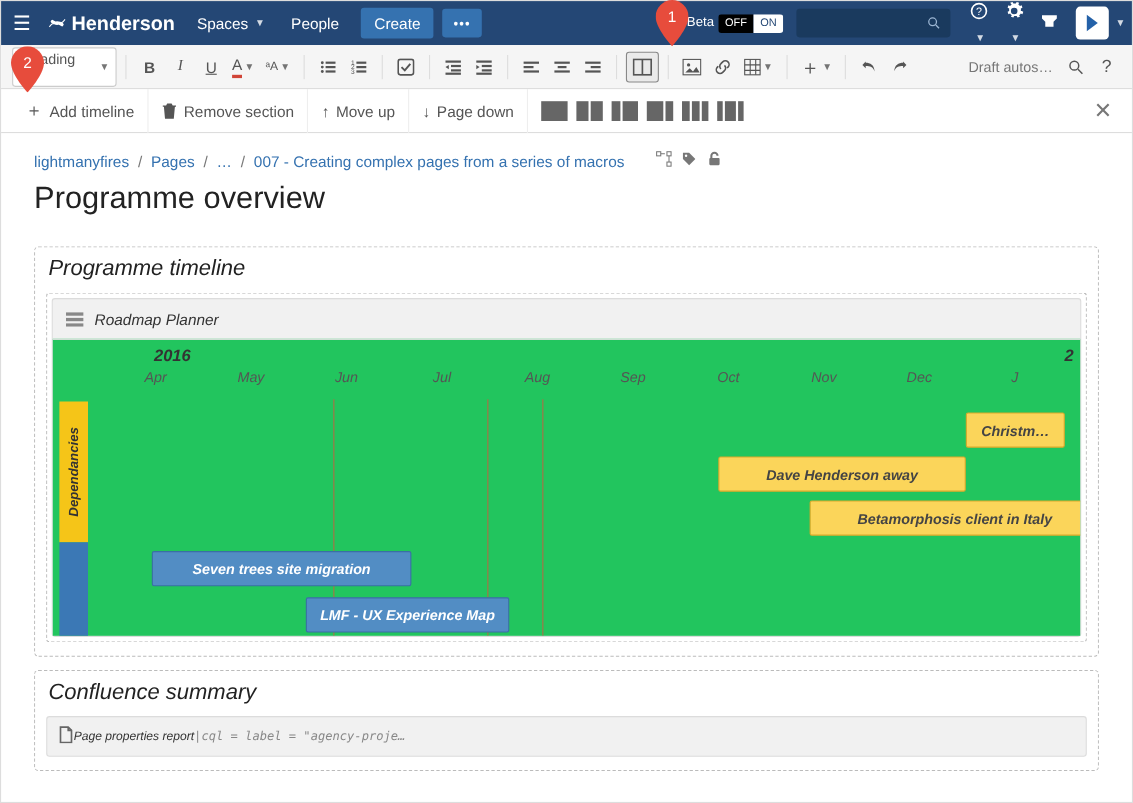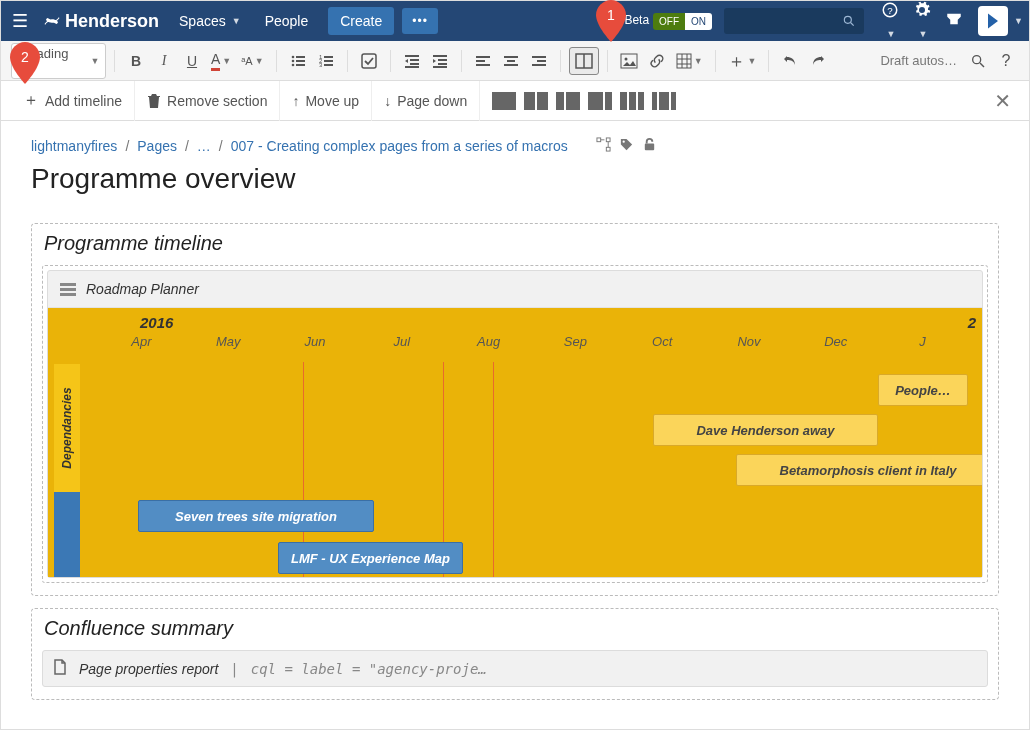--- a/index.html
+++ b/index.html
@@ -8,21 +8,21 @@
   
   .nav { background: #244775; height: 40px; display: flex; align-items: center; color: #fff; padding: 0 6px; gap: 4px; }
   .nav .hamburger { width: 26px; text-align: center; cursor: pointer; font-size: 18px; }
   .nav .logo { display: flex; align-items: center; gap: 4px; font-size: 18px; font-weight: 600; padding: 0 6px; cursor: pointer; }
   .nav .nav-item { padding: 0 10px; height: 40px; display: flex; align-items: center; cursor: pointer; gap: 4px; }
   .btn-create { background: #3572b0; padding: 6px 12px; border-radius: 3px; cursor: pointer; margin-left: 6px; }
   .btn-more { background: #3572b0; padding: 6px 10px; border-radius: 3px; cursor: pointer; margin-left: 4px; font-size:12px; letter-spacing:1px;}
   .nav .spacer { flex: 1; }
   .nav .beta { font-size: 12px; display:flex; gap:4px;}
   .toggle { display:flex; font-size:10px; border-radius:3px; overflow:hidden;}
-  .toggle span { padding:3px 6px; background:#4d7c0f; }
+  .toggle span { padding:3px 6px; background:#000000; }
   .toggle .on { background:#fff; color:#244775; }
   .searchbox { background:#1a3a5e; height:26px; width:140px; border-radius:3px; display:flex; align-items:center; justify-content:flex-end; padding:0 8px; margin:0 8px;}
   .nav .icon-btn { width:28px; text-align:center; cursor:pointer; font-size:16px; position:relative;}
   .nav .app-switch { width:30px; height:30px; background:#fff; border-radius:4px; display:flex; align-items:center; justify-content:center; margin-left:6px;}
 
   
   .toolbar { height:40px; border-bottom:1px solid #ddd; display:flex; align-items:center; padding:0 10px; gap:2px; color:#333; background:#f5f5f5; }
   .tool-sep { width:1px; height:22px; background:#ddd; margin:0 6px; }
   .tool-btn { min-width:26px; height:28px; display:flex; align-items:center; justify-content:center; cursor:pointer; border-radius:3px; color:#555; font-size:14px; padding:0 4px;}
   .tool-btn.active-box { border:1px solid #888; background:#eaeaea; padding:1px 5px;}
@@ -48,35 +48,35 @@
 
   .dashed-panel { border:1px dashed #bbb; border-radius:4px; padding:8px 10px 12px 10px; margin-bottom:12px;font-style:italic;}
   .panel-heading { font-size:20px; color:#222; margin:0 0 10px 2px; font-weight:400;}
 
   .inner-dashed { border:1px dashed #bbb; border-radius:3px; padding:4px;}
   .macro-block { background:#f1f1f1; border:1px solid #dcdcdc; border-radius:3px; position:relative; }
   .macro-header { padding:10px 12px; display:flex; align-items:center; gap:10px; color:#333; font-size:14px;}
   .macro-icon { width:16px; height:14px; display:inline-block; }
 
   
-  .roadmap-body { background:#eab308; height:270px; position:relative; overflow:hidden; border-top:1px solid #e3e3e3;}
+  .roadmap-body { background:#22c55e; height:270px; position:relative; overflow:hidden; border-top:1px solid #e3e3e3;}
   .year { position:absolute; top:6px; font-weight:700; font-size:15px; color:#333;}
   .months { position:absolute; top:26px; left:50px; right:16px; display:flex; }
   .month { width:95px; text-align:center; color:#555; font-size:13px;}
   .vline { position:absolute; top:54px; bottom:0; width:1px; background:#e74c3c; opacity:.7;}
   .swimlane { position:absolute; left:6px; width:26px; display:flex; align-items:center; justify-content:center;}
   .swimlane.yellow { top:56px; height:128px; background:#f5c518;}
   .swimlane.blue { top:184px; height:90px; background:#3b78b5;}
   .swimlane span { transform:rotate(-90deg); font-size:12px; font-weight:600; white-space:nowrap; color:#333;}
   .bar { position:absolute; height:32px; border-radius:2px; display:flex; align-items:center; justify-content:center; font-size:13px; font-weight:600; padding:0 12px; white-space:nowrap; overflow:hidden;}
   .bar.yellow { background:#fbd55a; border:1px solid #d9a92a; color:#444;}
   .bar.blue-bar { background:#528dc4; border:1px solid #3a6fa5; color:#fff;}
 
   
-  .pp-macro { background:#f1f1f1; border:1px solid #dcdcdc; border-radius:3px; padding:8px 10px; display:flex; align-items:center; gap:12px; font-size:14px; color:#333; font-family: "SFMono-Regular", Consolas, monospace;}
+  .pp-macro { background:#f1f1f1; border:1px solid #dcdcdc; border-radius:3px; padding:8px 10px; display:flex; align-items:center; gap:0; font-size:11px; color:#333; font-family: "SFMono-Regular", Consolas, monospace;}
   .pp-macro .faded { color:#888;}
 
   
   .marker { position:absolute; width:30px; height:42px; z-index:50; pointer-events:none;}
   .marker svg { width:100%; height:100%;}
   .marker-text { position:absolute; top:7px; left:0; right:0; text-align:center; color:#fff; font-size:14px;}
 
   .caret-down { font-size:9px; margin-left:2px; color:inherit; opacity:.8;}
 
   
@@ -418,21 +418,21 @@
               <div class="vline" style="left: 395px;"></div>
               <div class="vline" style="left: 445px;"></div>
             </div>
           <div class="swimlane yellow">
               <span>Dependancies</span>
             </div>
           <div class="swimlane blue">
               <span></span>
             </div>
           <div id="bars">
-              <div class="bar yellow" style="left: 830px; width: 90px; top: 66px;">People…</div>
+              <div class="bar yellow" style="left: 830px; width: 90px; top: 66px;">Christm…</div>
               <div class="bar yellow" style="left: 605px; width: 225px; top: 106px;">Dave Henderson away</div>
               <div class="bar yellow" style="left: 688px; width: 264px; top: 146px;">Betamorphosis client in Italy</div>
               <div class="bar blue-bar" style="left: 90px; width: 236px; top: 192px;">Seven trees site migration</div>
               <div class="bar blue-bar" style="left: 230px; width: 185px; top: 234px;">LMF - UX Experience Map</div>
             </div>
         </div>
       </div>
     </div>
   </div>
 

